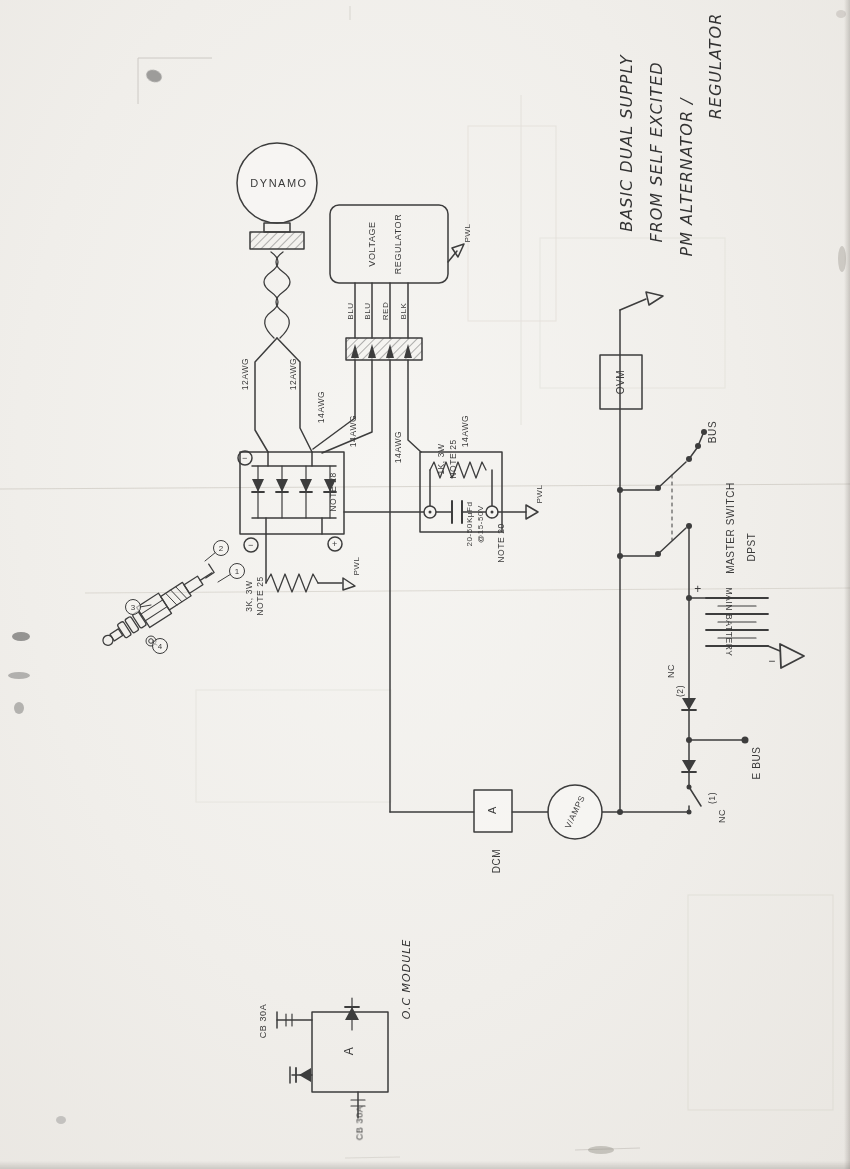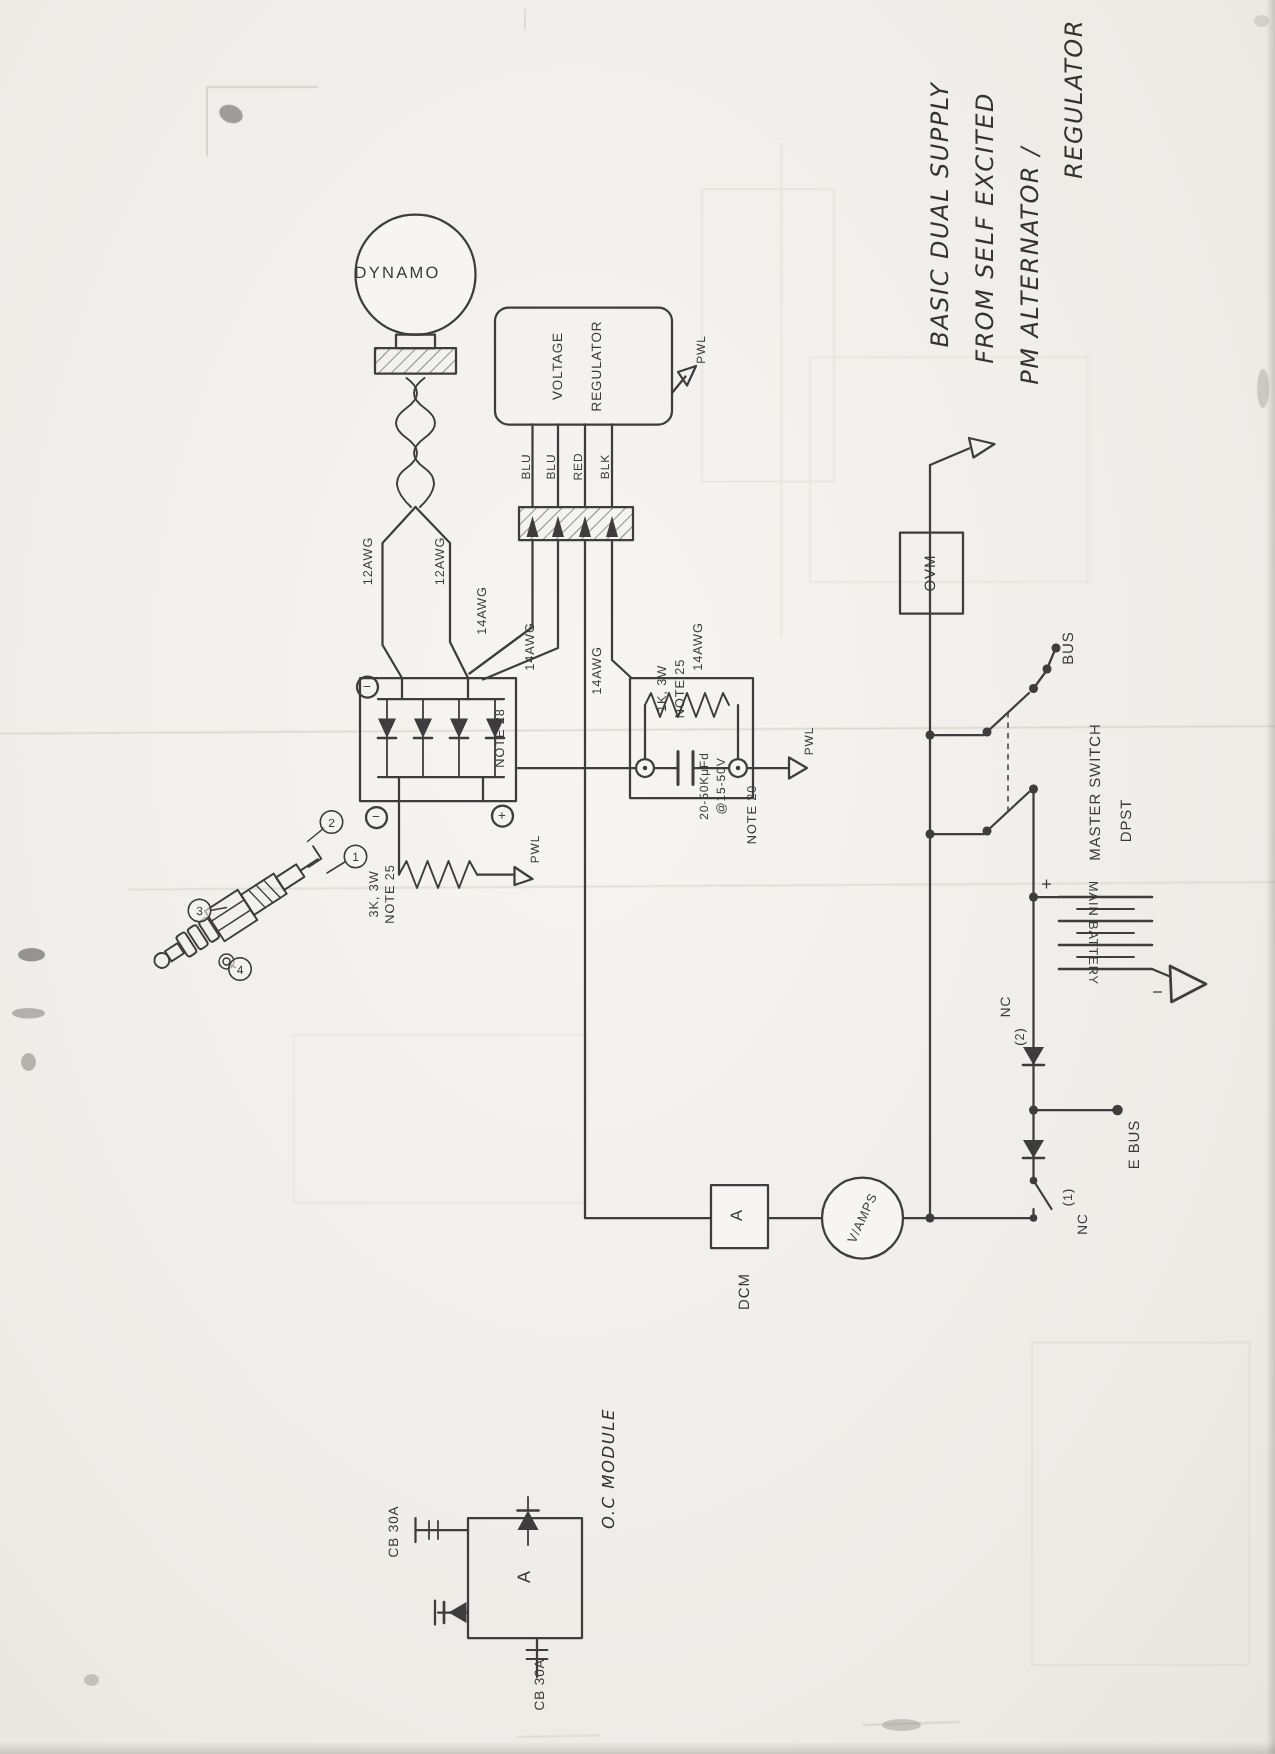--- a/index.html
+++ b/index.html
@@ -238,21 +238,21 @@
         <path d="M157,645 L153,643"></path>
       </g>
     </g>
   </svg>
 
   <div class="lbl hand" style="left:627px;top:143px;font-size:16px">BASIC DUAL SUPPLY</div>
   <div class="lbl hand" style="left:657px;top:152px;font-size:16px">FROM SELF EXCITED</div>
   <div class="lbl hand" style="left:687px;top:177px;font-size:16px">PM ALTERNATOR /</div>
   <div class="lbl hand" style="left:716px;top:66px;font-size:16px">REGULATOR</div>
 
-  <div class="lbl h" style="left:265px;top:183px;font-size:11px;letter-spacing:1.5px">DYNAMO</div>
+  <div class="lbl h" style="left:279px;top:183px;font-size:11px;letter-spacing:1.5px">DYNAMO</div>
 
   <div class="lbl" style="left:372px;top:244px;font-size:9px">VOLTAGE</div>
   <div class="lbl" style="left:398px;top:244px;font-size:9px">REGULATOR</div>
   <div class="lbl" style="left:468px;top:233px;font-size:8px">PWL</div>
 
   <div class="lbl" style="left:351px;top:311px;font-size:8px">BLU</div>
   <div class="lbl" style="left:368px;top:311px;font-size:8px">BLU</div>
   <div class="lbl" style="left:386px;top:311px;font-size:8px">RED</div>
   <div class="lbl" style="left:404px;top:311px;font-size:8px">BLK</div>
 

